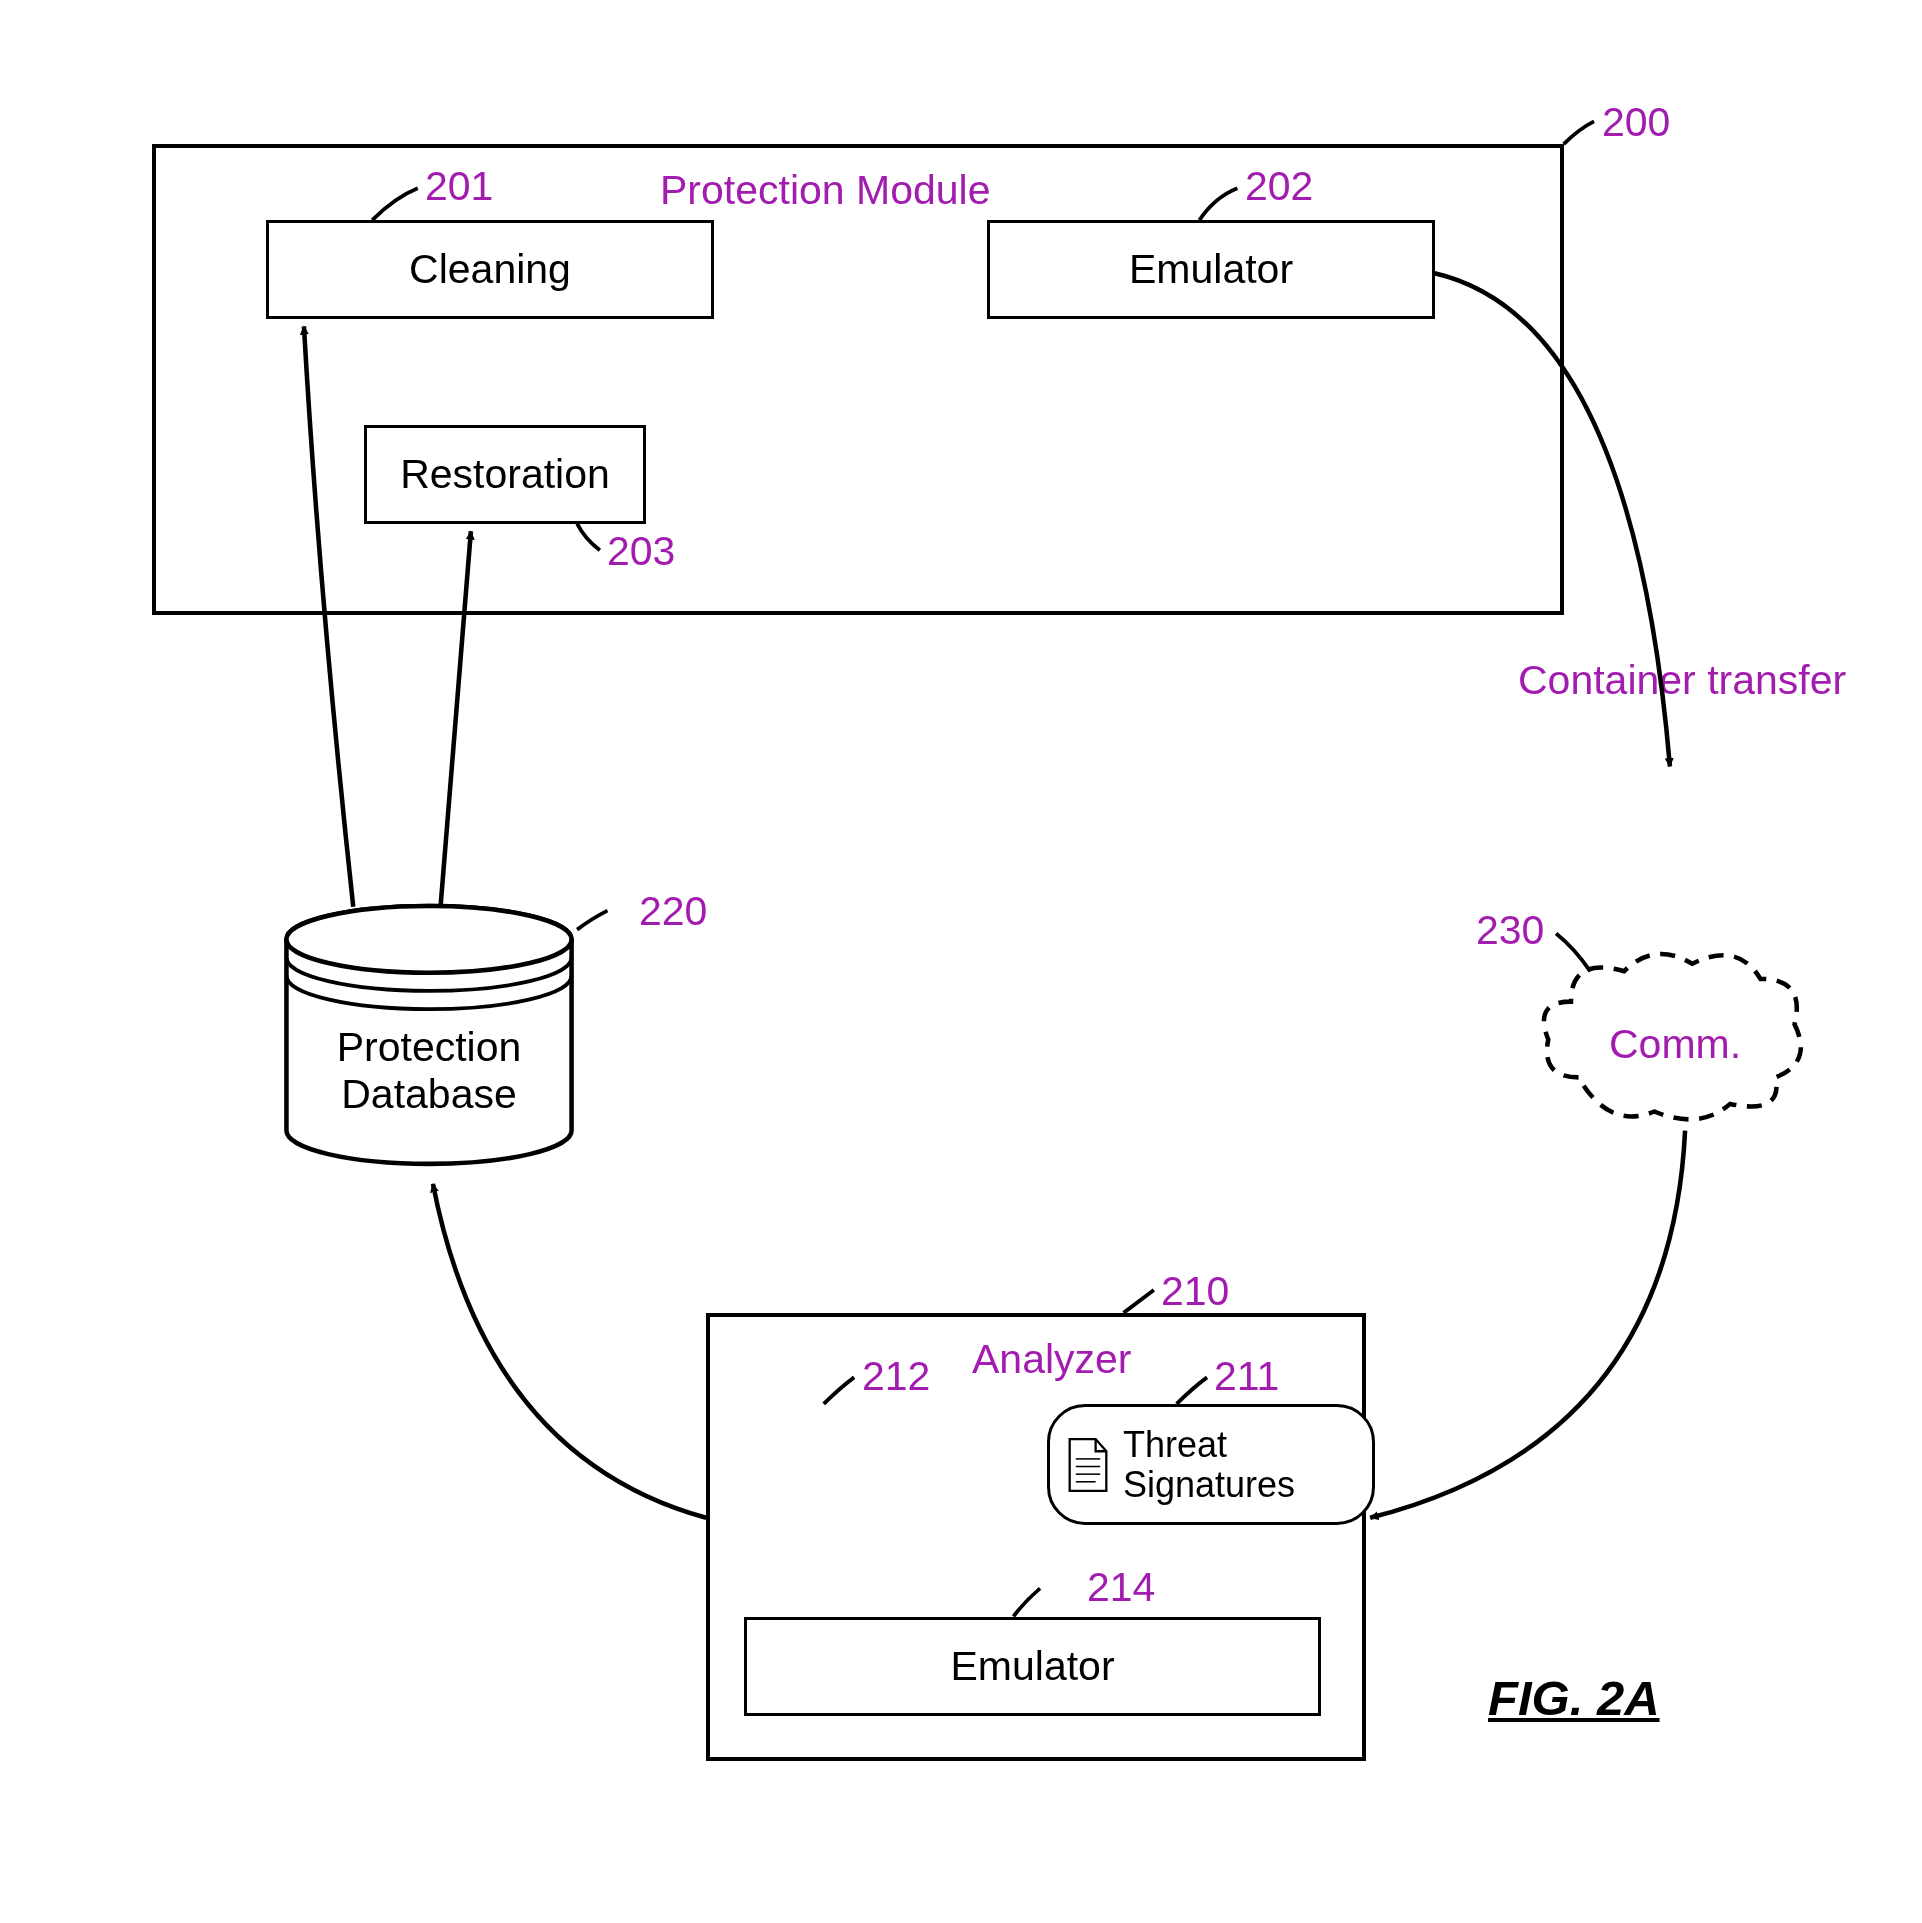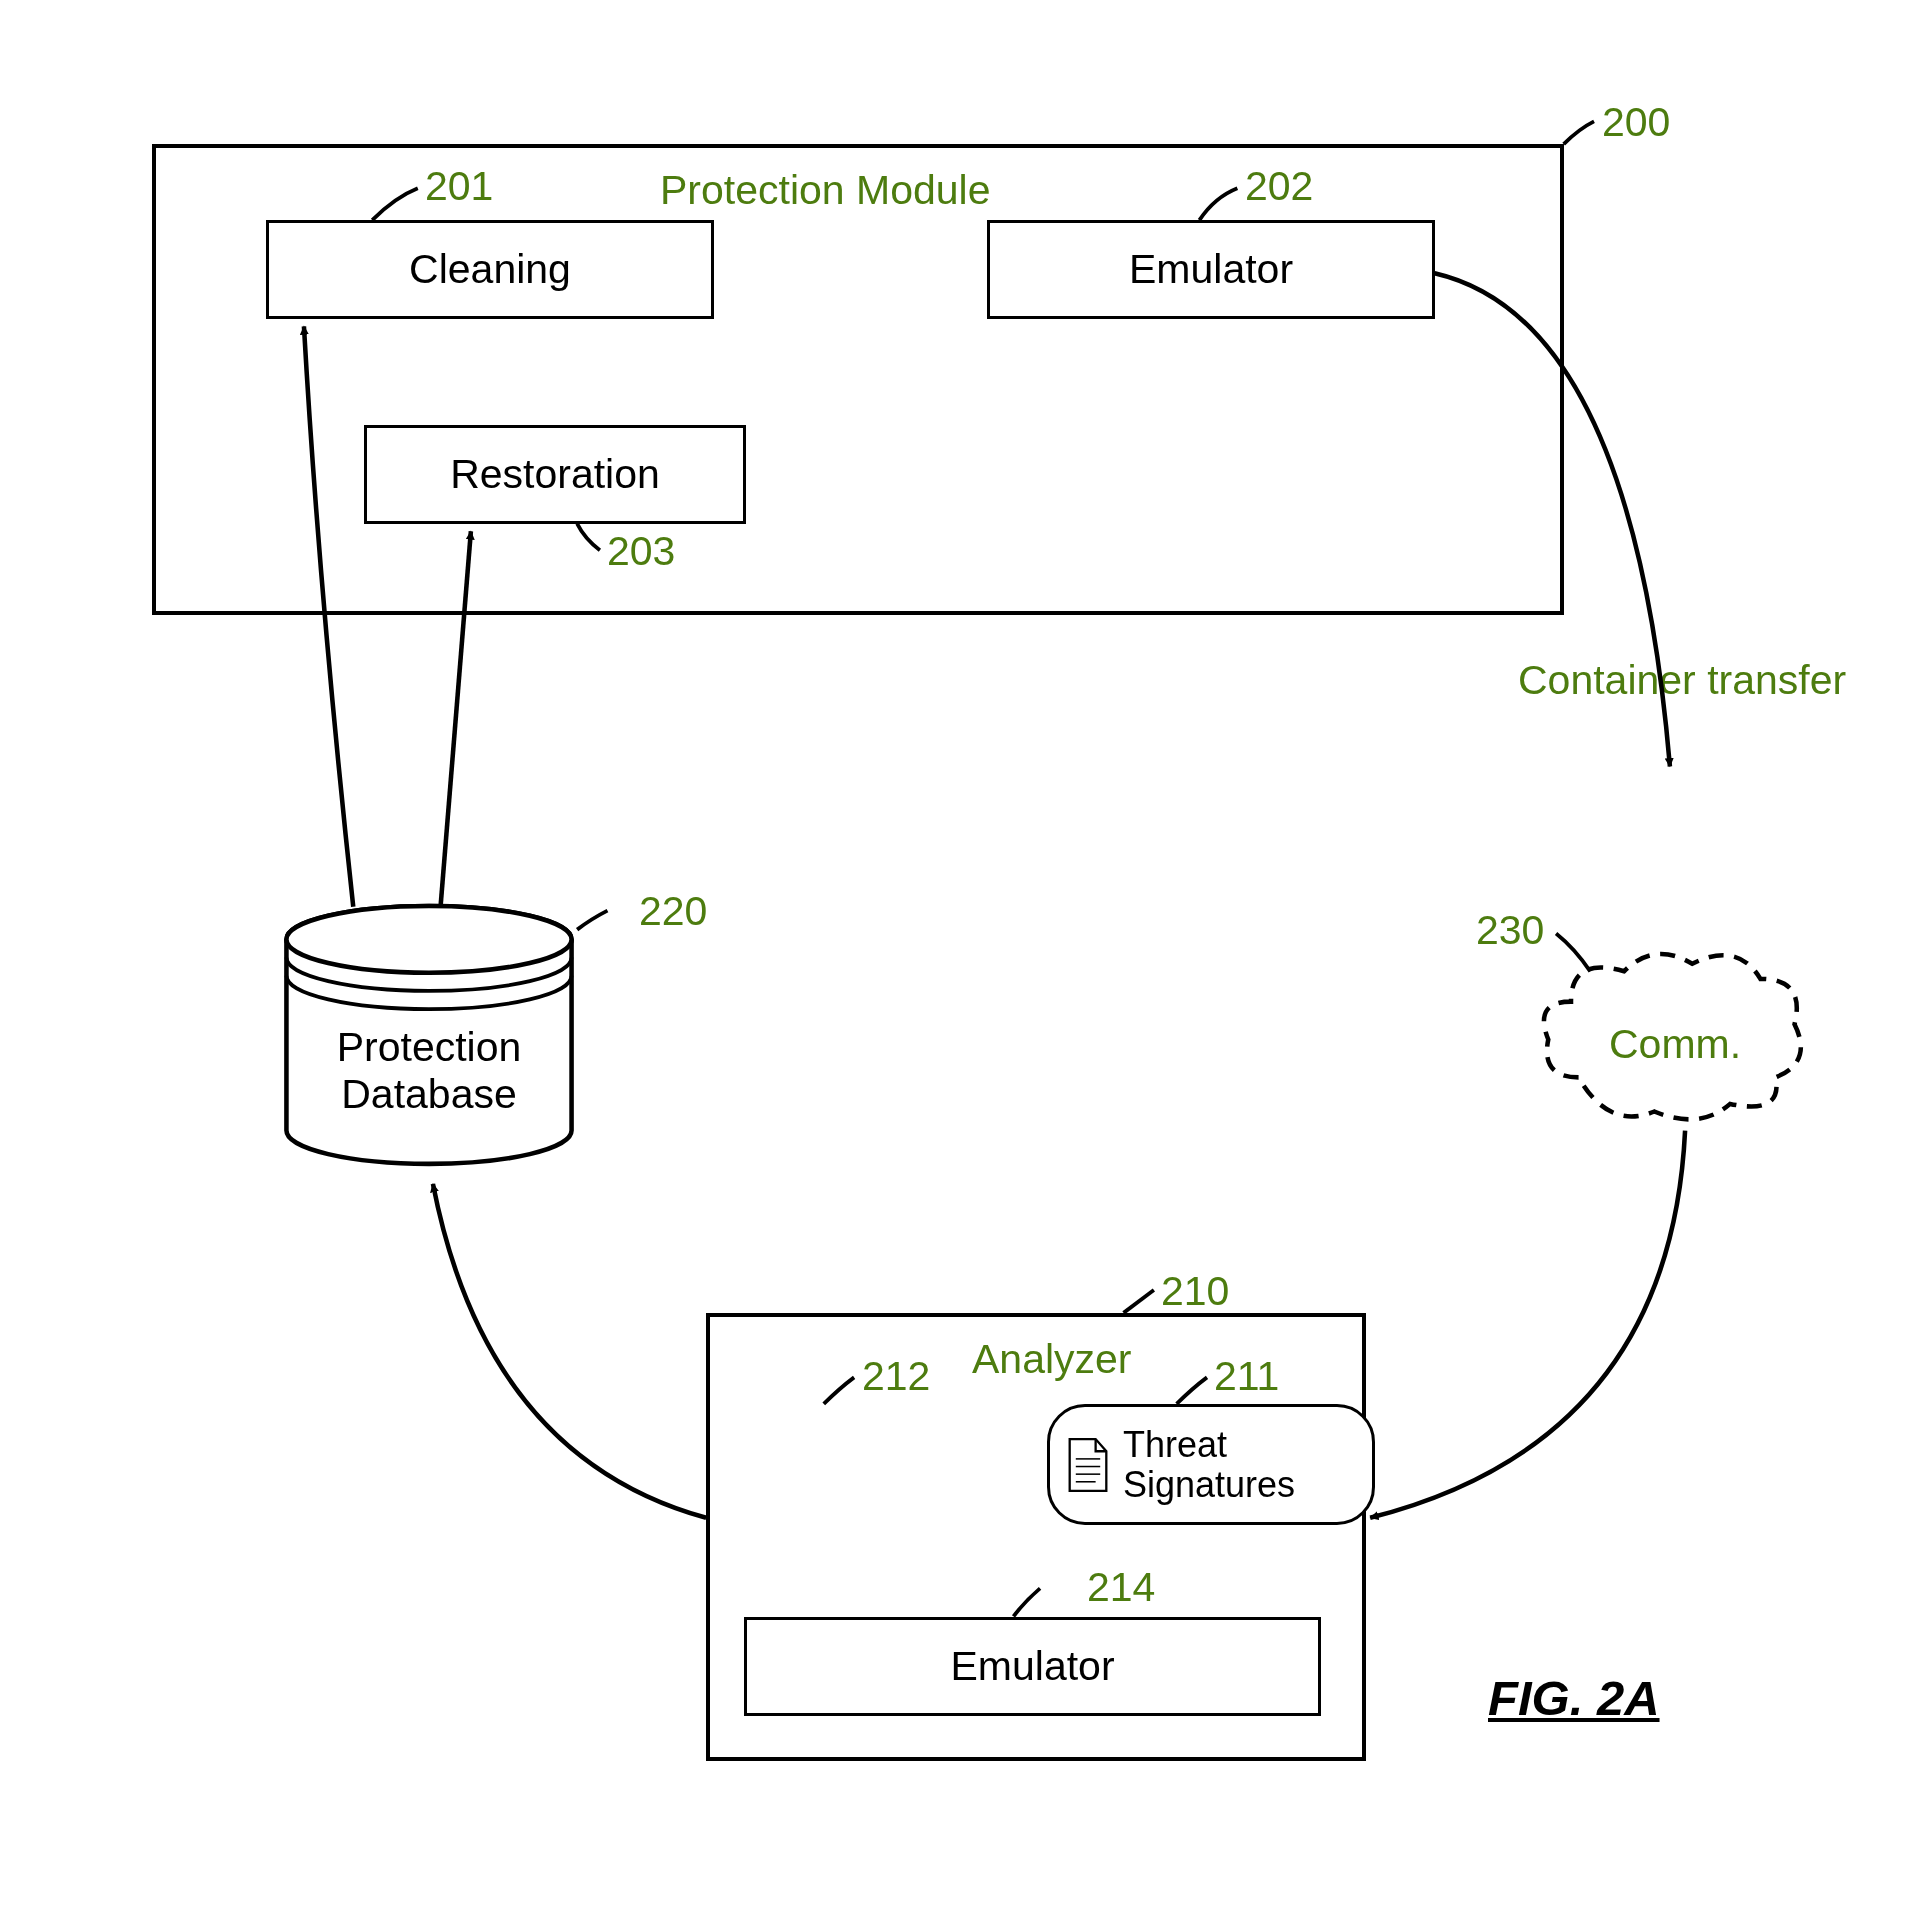--- a/index.html
+++ b/index.html
@@ -12,21 +12,21 @@
   }
   .container { position: relative; width: 100%; height: 100%; }
   .box {
     position: absolute;
     border: 4.6px solid #000;
     background: #fff;
   }
   .label {
     position: absolute;
     font-size: 41px;
-    color: #4d7c0f;
+    color: #a21caf;
     white-space: nowrap;
   }
   .inner-box {
     position: absolute;
     border: 3.8px solid #000;
     background: #fff;
     display: flex;
     align-items: center;
     justify-content: center;
     font-size: 41px;
@@ -79,21 +79,21 @@
   <div class="inner-box" style="left:266px; top:220px; width:448px; height:99px;">
     <span>Cleaning</span>
   </div>
   <div class="label" style="left:425px; top:163px;">201</div>
 
   <div class="inner-box" style="left:987px; top:220px; width:448px; height:99px;">
     <span>Emulator</span>
   </div>
   <div class="label" style="left:1245px; top:163px;">202</div>
 
-  <div class="inner-box" style="left:364px; top:425px; width:382px; height:99px;">
+  <div class="inner-box" style="left:364px; top:425px; width:282px; height:99px;">
     <span>Restoration</span>
   </div>
   <div class="label" style="left:607px; top:528px;">203</div>
 
   <div class="label" style="left:1518px; top:657px;">Container transfer</div>
 
   <div class="cylinder" style="left:281px; top:903px; width:296px; height:273px;">
     <svg width="296" height="273" viewBox="0 0 390 360">
       <ellipse cx="195" cy="48" rx="188" ry="44" fill="#fff" stroke="#000" stroke-width="6"></ellipse>
       <path d="M 7 48 L 7 300 A 188 44 0 0 0 383 300 L 383 48" fill="#fff" stroke="#000" stroke-width="6"></path>

